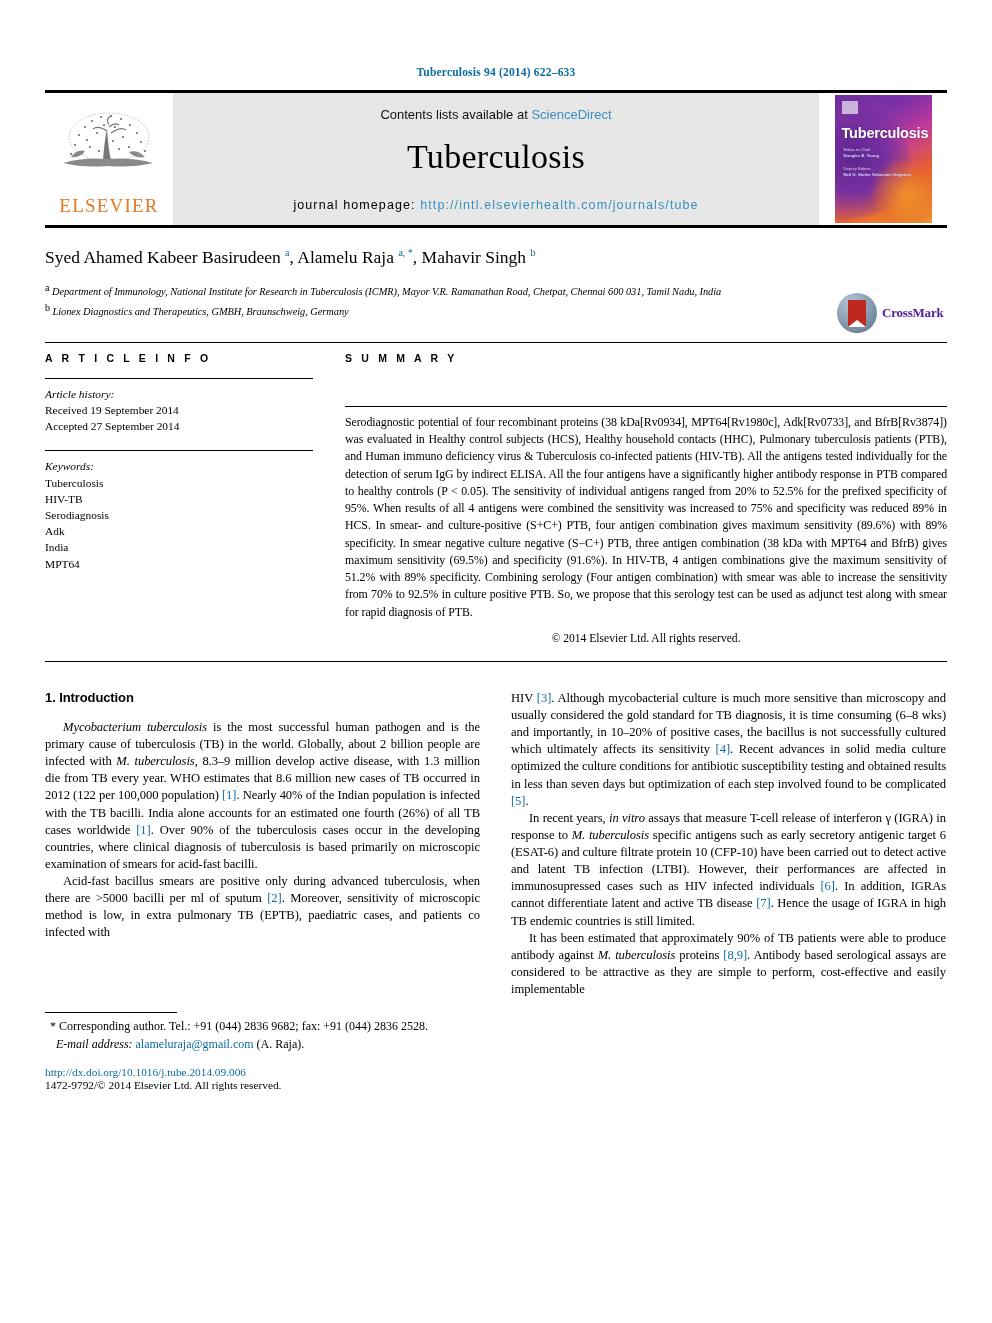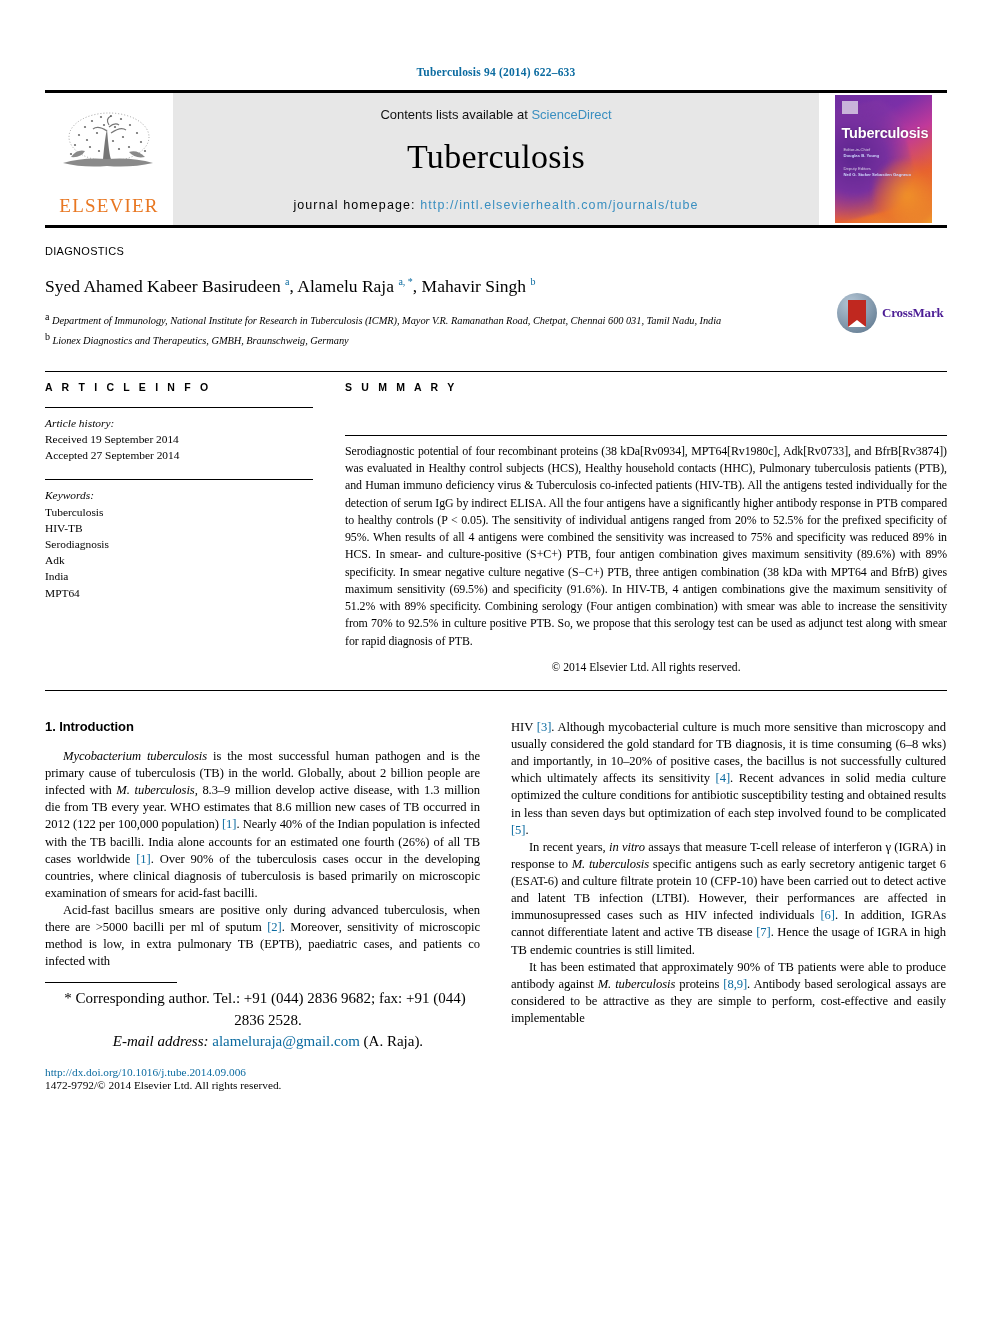--- a/index.html
+++ b/index.html
@@ -320,25 +320,24 @@
     left: 45px;
     bottom: 24px;
     width: 435px;
   }
   .fn-rule {
     width: 132px;
     border-top: 1px solid #000;
     margin-bottom: 5px;
   }
   .fn-text {
-    font-size: 15px;
+    font-size: 12px;
     line-height: 1.45;
     padding-left: 11px;
     text-indent: -6px;
-    text-align: center;
   }
   .fn-text .em { font-style: italic; }
   .fn-link { color: #0b6ba0; }
   .doi {
     margin-top: 13px;
     font-size: 11.3px;
     color: #0b6ba0;
   }
   .issn {
     font-size: 11.3px;
@@ -415,21 +414,20 @@
         <div class="cover-sub">
           <span>Editor-in-Chief</span><br>
           <b>Douglas B. Young</b><br><br>
           <span>Deputy Editors</span><br>
           <b>Neil G. Stoker  Sebastien Gagneux</b>
         </div>
       </div>
     </div>
   </div>
 
-  <div class="section-label">DIAGNOSTICS</div>
 
   <div class="crossmark">
     <div class="cm-circle">
       <div class="cm-book"></div>
     </div>
     <div class="cm-text">CrossMark</div>
   </div>
 
 
   <div class="authors">

